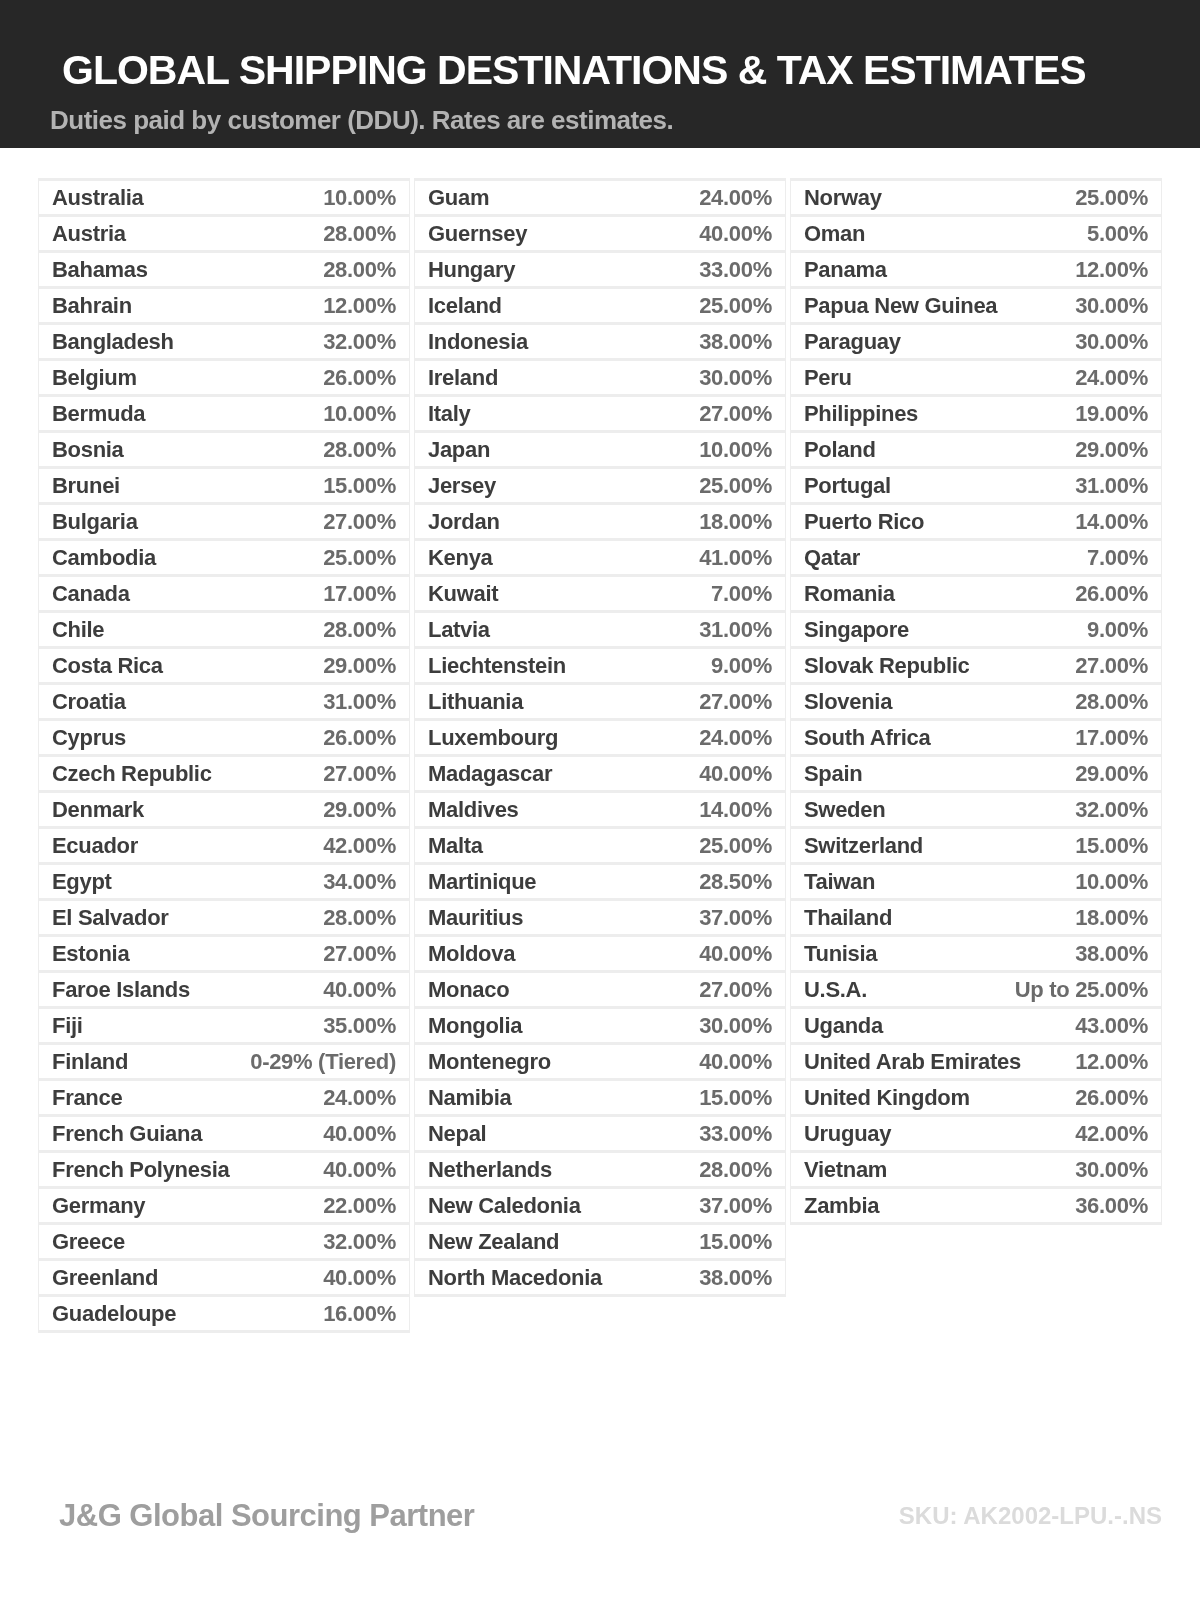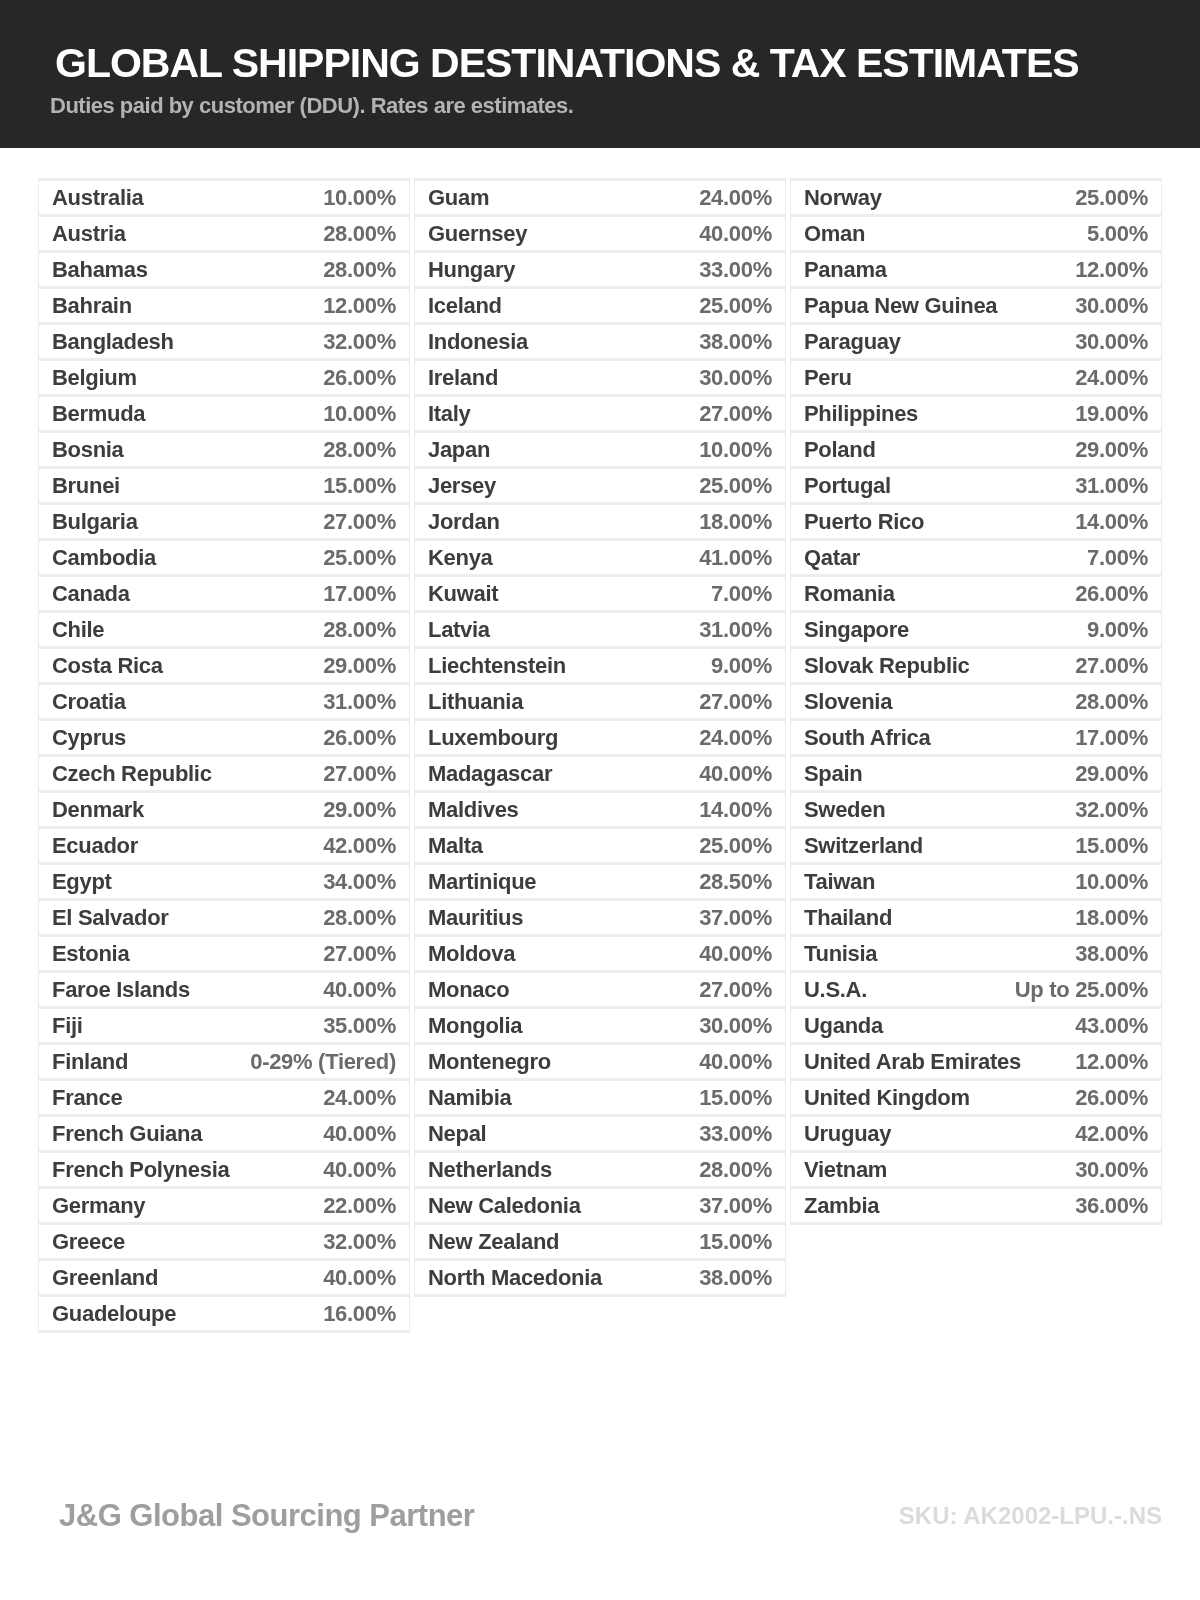--- a/index.html
+++ b/index.html
@@ -21,31 +21,31 @@
     font-family: "Liberation Sans", sans-serif;
     position: relative;
     overflow: hidden;
   }
   .header {
     background: var(--header-bg, #272727);
     height: 148px;
     padding: 36px 50px 0 50px;
   }
   .header h1 {
-    margin: 5px;
+    margin: 12px;
     font-size: 41px;
     line-height: 1.1;
     font-weight: bold;
     letter-spacing: -1px;
     color: var(--title-color, #ffffff);
     white-space: nowrap;
   }
   .header p {
     margin: 7px 0 0 0;
-    font-size: 22px;
+    font-size: 26px;
     font-weight: bold;
     letter-spacing: -0.5px;
     color: var(--subtitle-color, #b3b3b3);
     white-space: nowrap;
   }
   .table {
     margin: 30px 38px 0 38px;
     display: grid;
     grid-template-columns: repeat(3, 1fr);
     column-gap: 4px;

